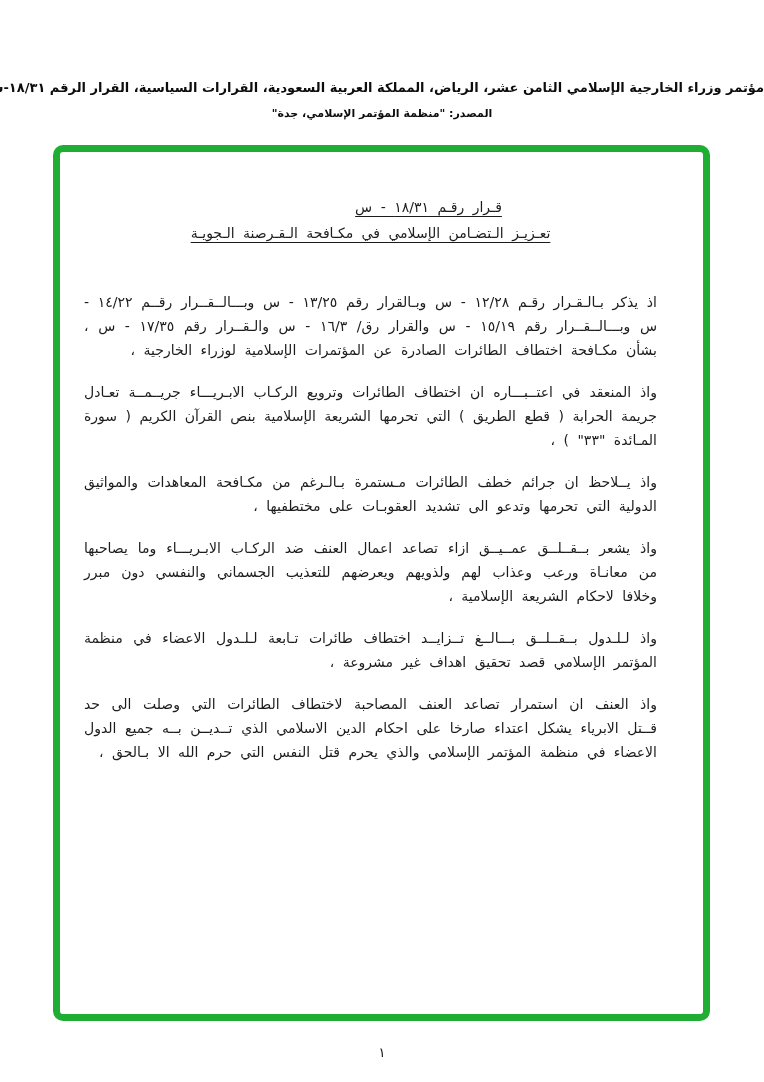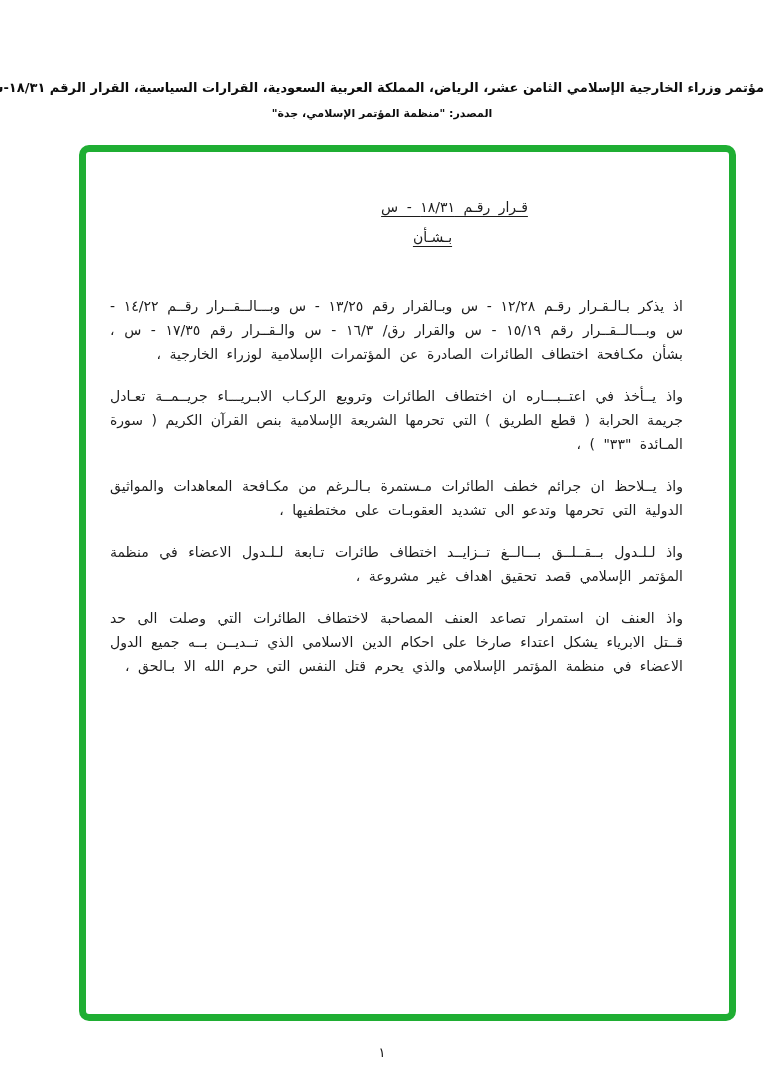--- a/index.html
+++ b/index.html
@@ -16,21 +16,20 @@
   .hl2 {
     position:absolute; top:107px; left:0; right:0;
     direction:rtl; text-align:center;
     font-weight:bold; font-size:11px; color:#0d0d0d;
   }
   
   .frame {
     position:absolute; left:53px; top:145px; width:657px; height:876px;
     box-sizing:border-box; border:7px solid #1fae33; border-radius:10px;
     background:#ffffff;
-    margin-left:26px;
   }
   
   .doc {
     direction:rtl; padding:42px 46px 0 24px;
     font-size:14px; line-height:24px;
     letter-spacing:0.8px; word-spacing:4px; color:#1c1c1c;
   }
   .title-block { text-align:center; margin:0 0 44px 0; line-height:26px; }
   .tl { position:relative; text-decoration:underline; text-underline-offset:4px; }
   .tl1 { left:58px; }
@@ -50,30 +49,31 @@
 <div class="page">
 
   <div class="hl1">مؤتمر وزراء الخارجية الإسلامي الثامن عشر، الرياض، المملكة العربية السعودية، القرارات السياسية، القرار الرقم ١٨/٣١-س</div>
   <div class="hl2">المصدر:  "منظمة المؤتمر الإسلامي، جدة"</div>
 
   <div class="frame" style="border-color: rgb(31, 174, 51);">
     <div class="doc">
 
       <div class="title-block">
         <div class="tl tl1">قـرار رقـم ١٨/٣١ - س</div>
-        <div class="tl tl2">بـشـأن</div>
+        <div class="tl tl3">تعـزيـز الـتضـامن الإسلامي في مكـافحة الـقـرصنة الـجويـة</div>
       </div>
 
 
       <p class="para"><span class="lead">اذ يذكر</span><span class="pbody"> بـالـقـرار رقـم ١٢/٢٨ - س وبـالقرار رقم ١٣/٢٥ - س وبـــالــقــرار رقــم ١٤/٢٢ - س وبـــالــقــرار رقم ١٥/١٩ - س والقرار رق/ ١٦/٣ - س والـقــرار رقم ١٧/٣٥ - س ، بشأن مكـافحة اختطاف الطائرات الصادرة عن المؤتمرات الإسلامية لوزراء الخارجية ،</span></p>
 
-      <p class="para"><span class="lead">واذ يــأخذ في اعتــبـــاره</span><span class="pbody"> ان اختطاف الطائرات وترويع الركـاب الابـريـــاء جريــمــة تعـادل جريمة الحرابة ( قطع الطريق ) التي تحرمها الشريعة الإسلامية بنص القرآن الكريم ( سورة المـائدة "٣٣" ) ،</span></p>
+      <p class="para"><span class="lead">واذ المنعقد في اعتــبـــاره</span><span class="pbody"> ان اختطاف الطائرات وترويع الركـاب الابـريـــاء جريــمــة تعـادل جريمة الحرابة ( قطع الطريق ) التي تحرمها الشريعة الإسلامية بنص القرآن الكريم ( سورة المـائدة "٣٣" ) ،</span></p>
 
       <p class="para"><span class="lead">واذ يــلاحظ</span><span class="pbody"> ان جرائم خطف الطائرات مـستمرة بـالـرغم من مكـافحة المعاهدات والمواثيق الدولية التي تحرمها وتدعو الى تشديد العقوبـات على مختطفيها ،</span></p>
 
+      <p class="para"><span class="lead">واذ يشعر بــقــلــق عمــيــق ازاء</span><span class="pbody"> تصاعد اعمال العنف ضد الركـاب الابـريـــاء وما يصاحبها من معانـاة ورعب وعذاب لهم ولذويهم ويعرضهم للتعذيب الجسماني والنفسي دون مبرر وخلافا لاحكام الشريعة الإسلامية ،</span></p>
 
       <p class="para"><span class="lead">واذ لـلـدول بــقــلــق بـــالــغ</span><span class="pbody"> تــزايــد اختطاف طائرات تـابعة لـلـدول الاعضاء في منظمة المؤتمر الإسلامي قصد تحقيق اهداف غير مشروعة ،</span></p>
 
       <p class="para"><span class="lead">واذ العنف</span><span class="pbody"> ان استمرار تصاعد العنف المصاحبة لاختطاف الطائرات التي وصلت الى حد قــتل الابرياء يشكل اعتداء صارخا على احكام الدين الاسلامي الذي تــديــن بــه جميع الدول الاعضاء في منظمة المؤتمر الإسلامي والذي يحرم قتل النفس التي حرم الله الا بـالحق ،</span></p>
 
     </div>
   </div>
 
   <div class="pageno">١</div>
 

